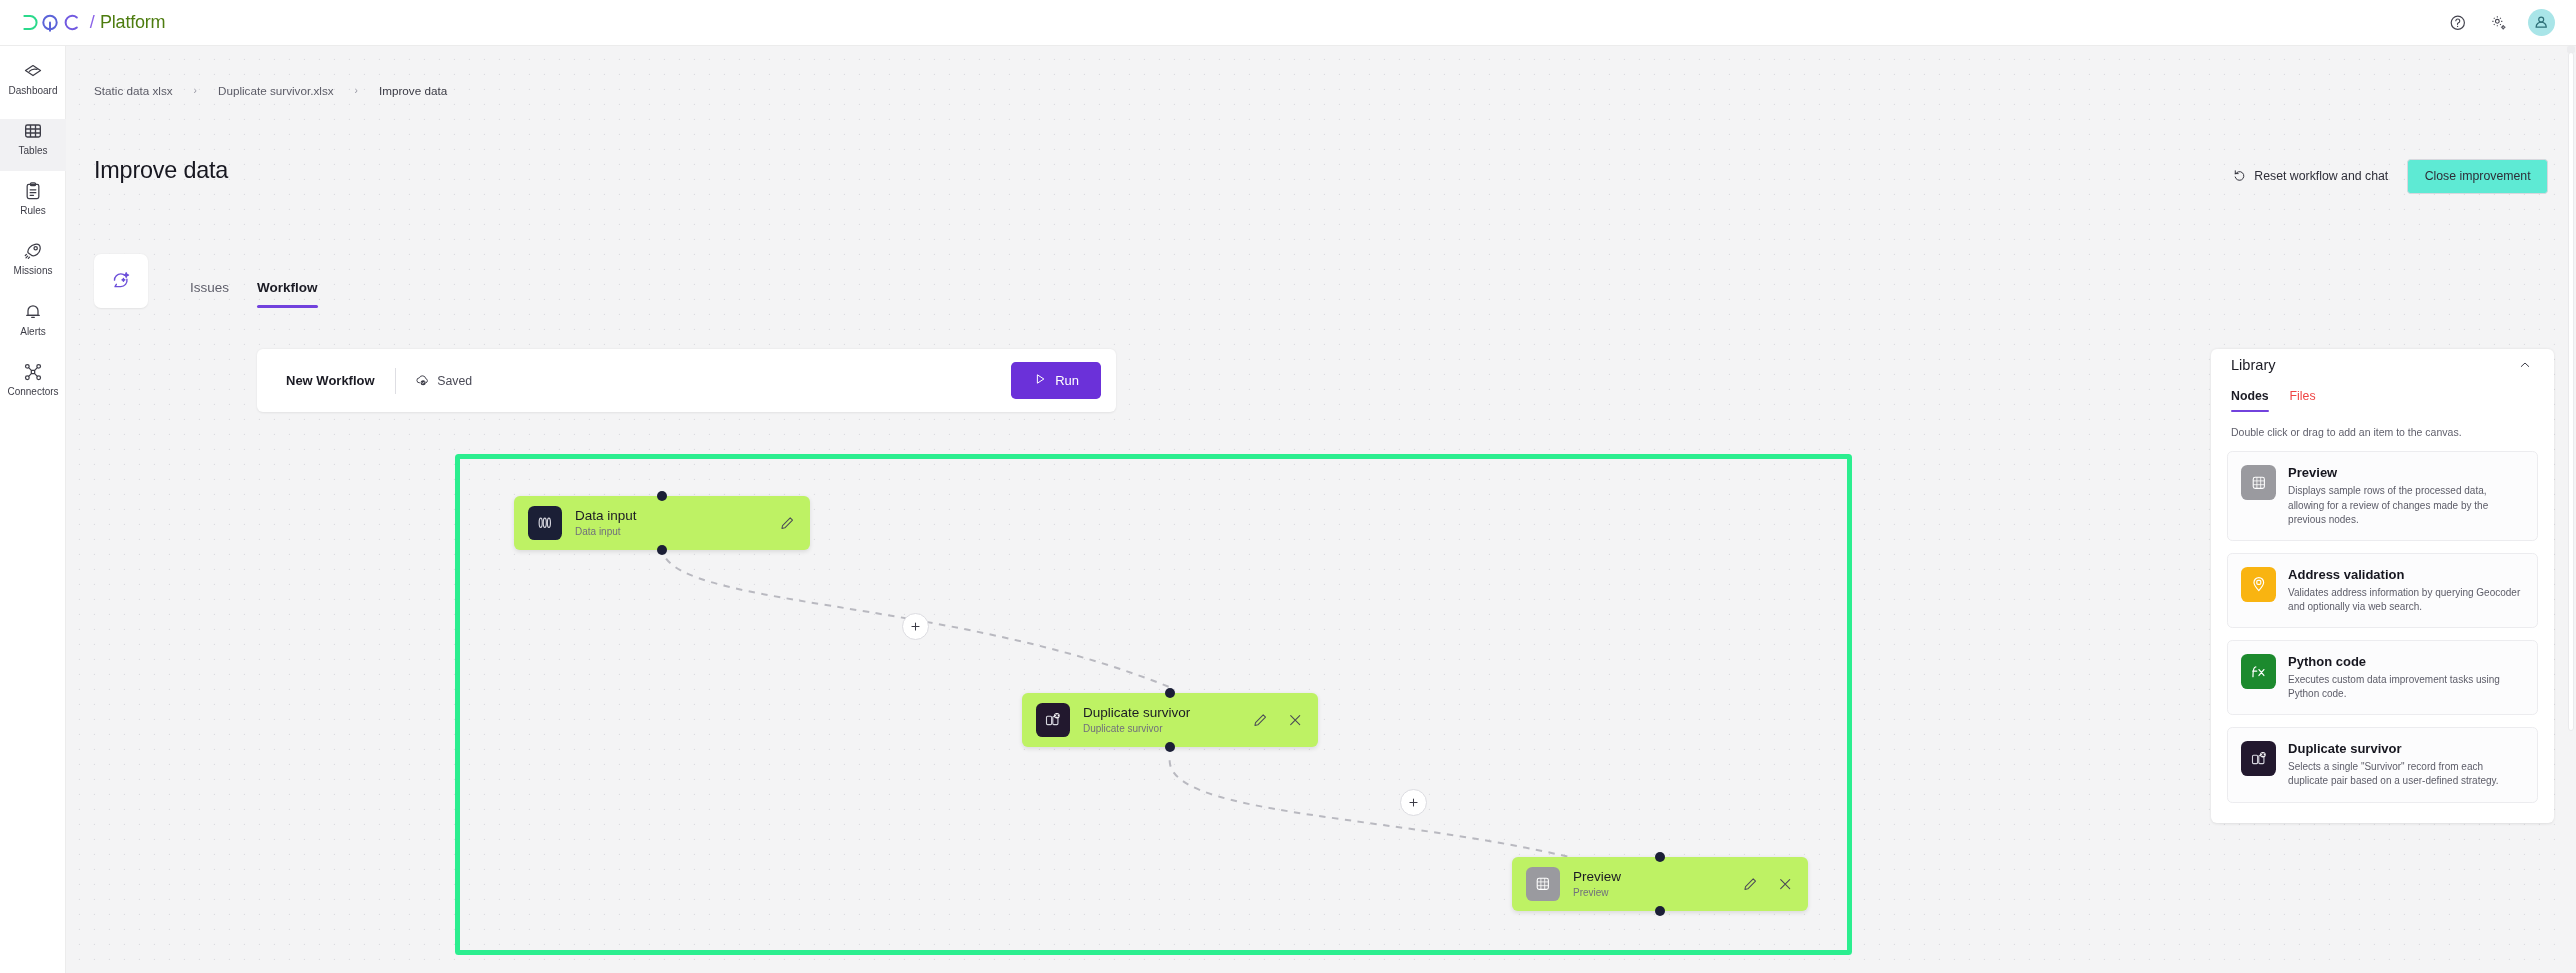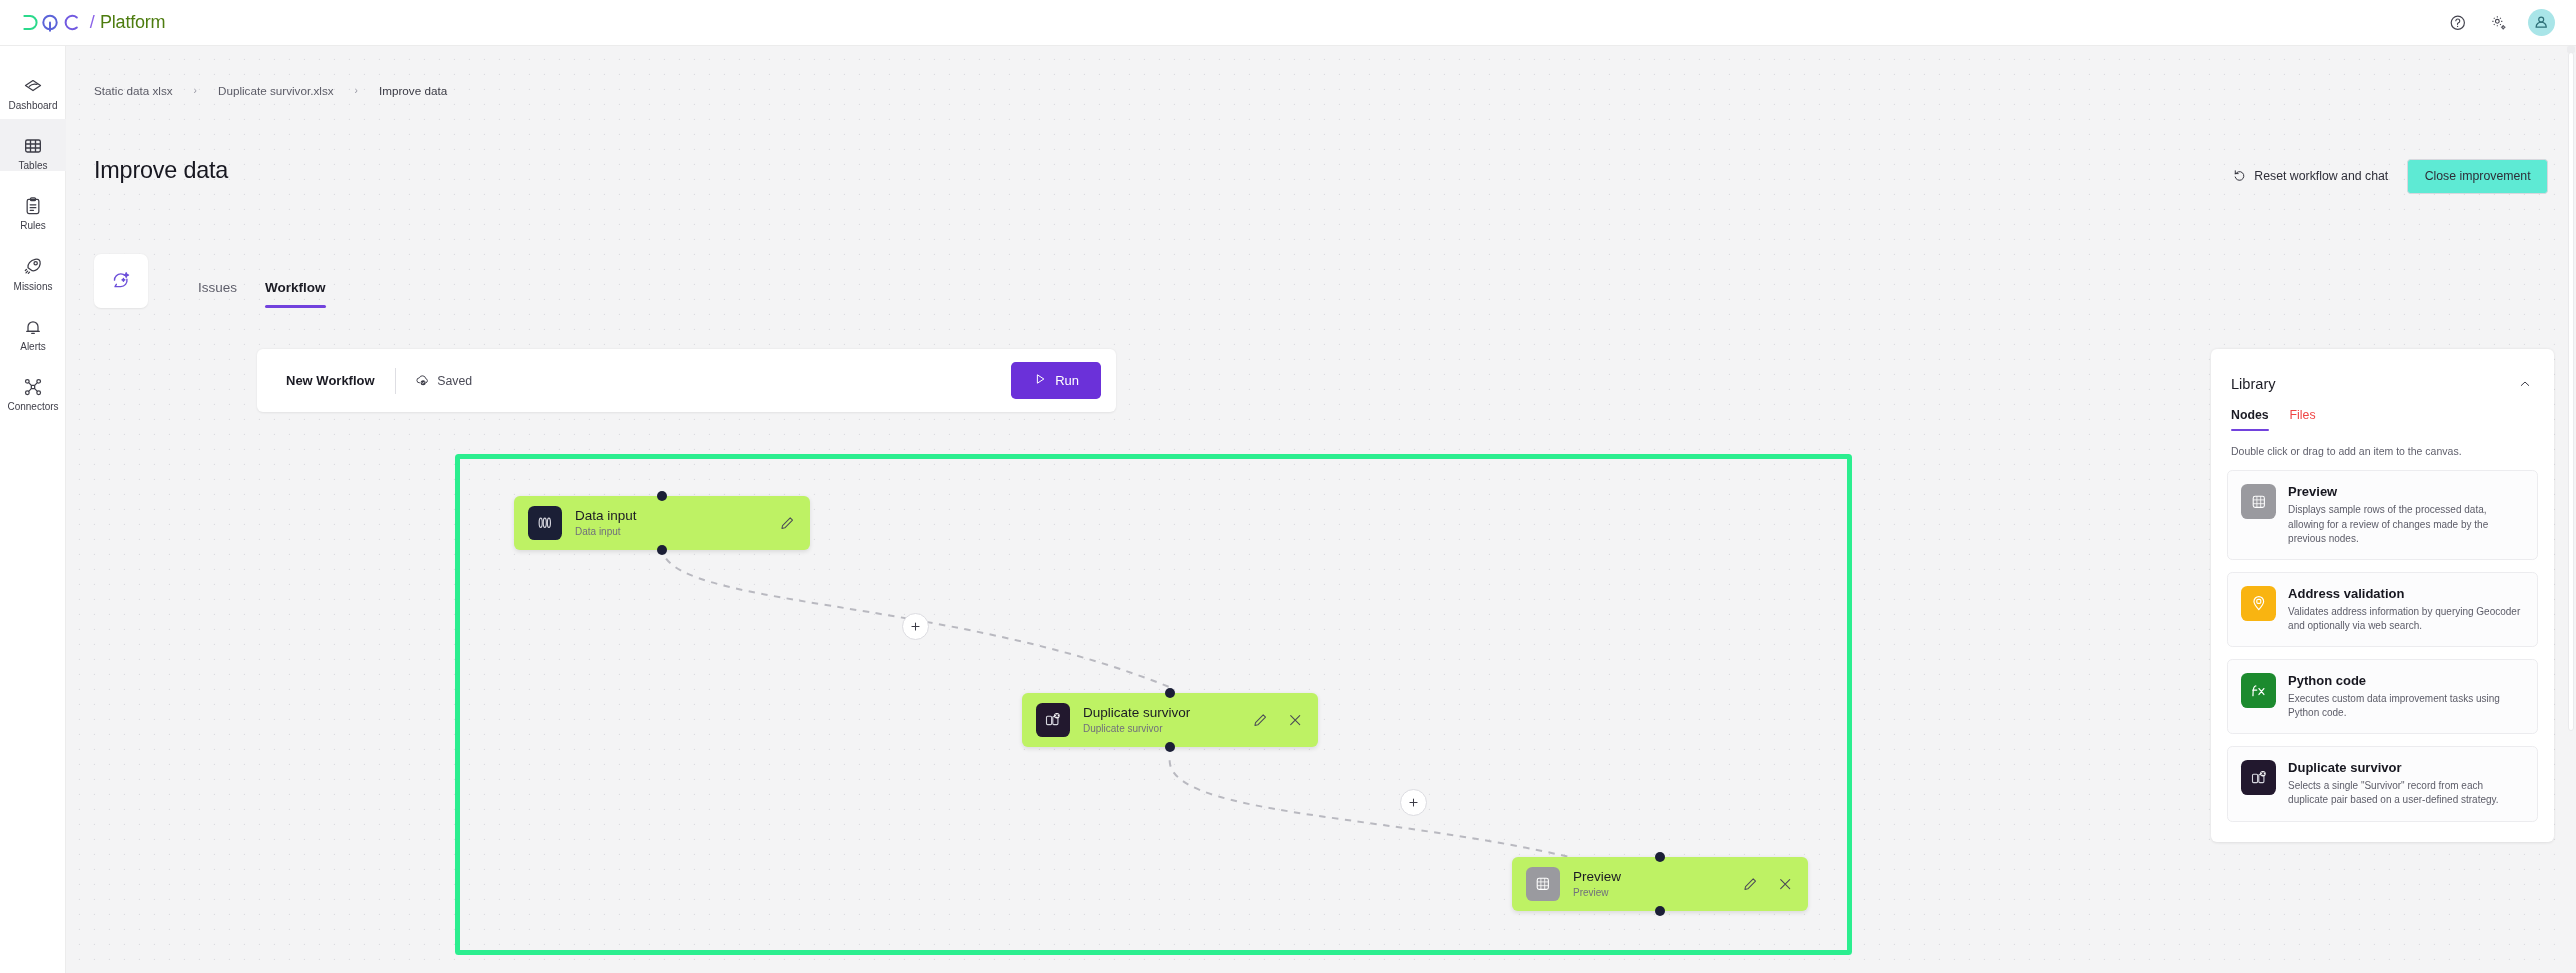--- a/index.html
+++ b/index.html
@@ -30,21 +30,21 @@
   }
 
   
   .rail {
     position: absolute; top: 46px; left: 0; width: 66px; height: 928px;
     background: #ffffff; border-right: 0.6px solid #ececec;
     padding-top: 13px; z-index: 35;
   }
   .rail-item {
     width: 66px; height: 52px; display: flex; flex-direction: column;
-    align-items: center; justify-content: flex-end; gap: 3.5px; cursor: pointer;
+    align-items: center; justify-content: flex-start; gap: 3.5px; cursor: pointer;
     margin-bottom: 8.2px;
   }
   .rail-item.active { background: #f1f1f3; }
   .rail-label { font-size: 10px; color: #3d3d47; line-height: 1; }
   .rail-ico { width: 23.4px; height: 23.4px; display: flex; align-items: center; justify-content: center; }
 
   
   .page {
     position: absolute; top: 46px; left: 66px;
     width: 2510px; height: 928px;
@@ -76,21 +76,21 @@
   }
   .close-btn {
     background: #5eead4; border: 0.6px solid #d8d8de; border-radius: 3.5px;
     padding: 9.4px 16.4px; font-size: 12.3px; color: #2e2e38; cursor: pointer;
     font-family: inherit;
   }
 
   
   .tabs-row {
     position: absolute; top: 208px; left: 28px;
-    display: flex; align-items: flex-start; gap: 8px;
+    display: flex; align-items: flex-start; gap: 0px;
   }
   .chat-tile {
     width: 54px; height: 54px; background: #ffffff; border-radius: 7px;
     display: flex; align-items: center; justify-content: center;
     box-shadow: 0 0.6px 1.8px rgba(0,0,0,.07); cursor: pointer;
   }
   .tabs { display: flex; align-items: flex-end; margin-left: 42px; gap: 28px; height: 54px; }
   .tab {
     font-size: 13.5px; color: #5e5e6a; cursor: pointer; padding-bottom: 13px;
     position: relative;
@@ -162,21 +162,21 @@
     cursor: pointer; z-index: 12;
   }
 
   
   .library {
     position: absolute; top: 303px; right: 22px; width: 343px;
     background: #ffffff; border-radius: 5.9px; box-shadow: 0 0.6px 2.9px rgba(0,0,0,.09);
     padding: 0 0 20px 0; z-index: 20;
   }
   .lib-head {
-    display: flex; align-items: center; padding: 25px 20px 0 20px;
+    display: flex; align-items: center; padding: 6px 20px 0 20px;
   }
   .lib-title { font-size: 14.6px; color: #1b1b24; }
   .lib-collapse { margin-left: auto; cursor: pointer; width: 19px; height: 19px; display: flex; align-items: center; justify-content: center; }
   .lib-tabs { display: flex; gap: 21px; padding: 15px 20px 0 20px; }
   .lib-tab { font-size: 12.3px; color: #ef4444; padding-bottom: 9.4px; position: relative; cursor: pointer; }
   .lib-tab.active { color: #1b1b24; font-weight: 600; }
   .lib-tab.active::after {
     content: ""; position: absolute; left: 0; right: 0; bottom: 0;
     height: 2.9px; background: #7242dd; border-radius: 1.8px;
   }

